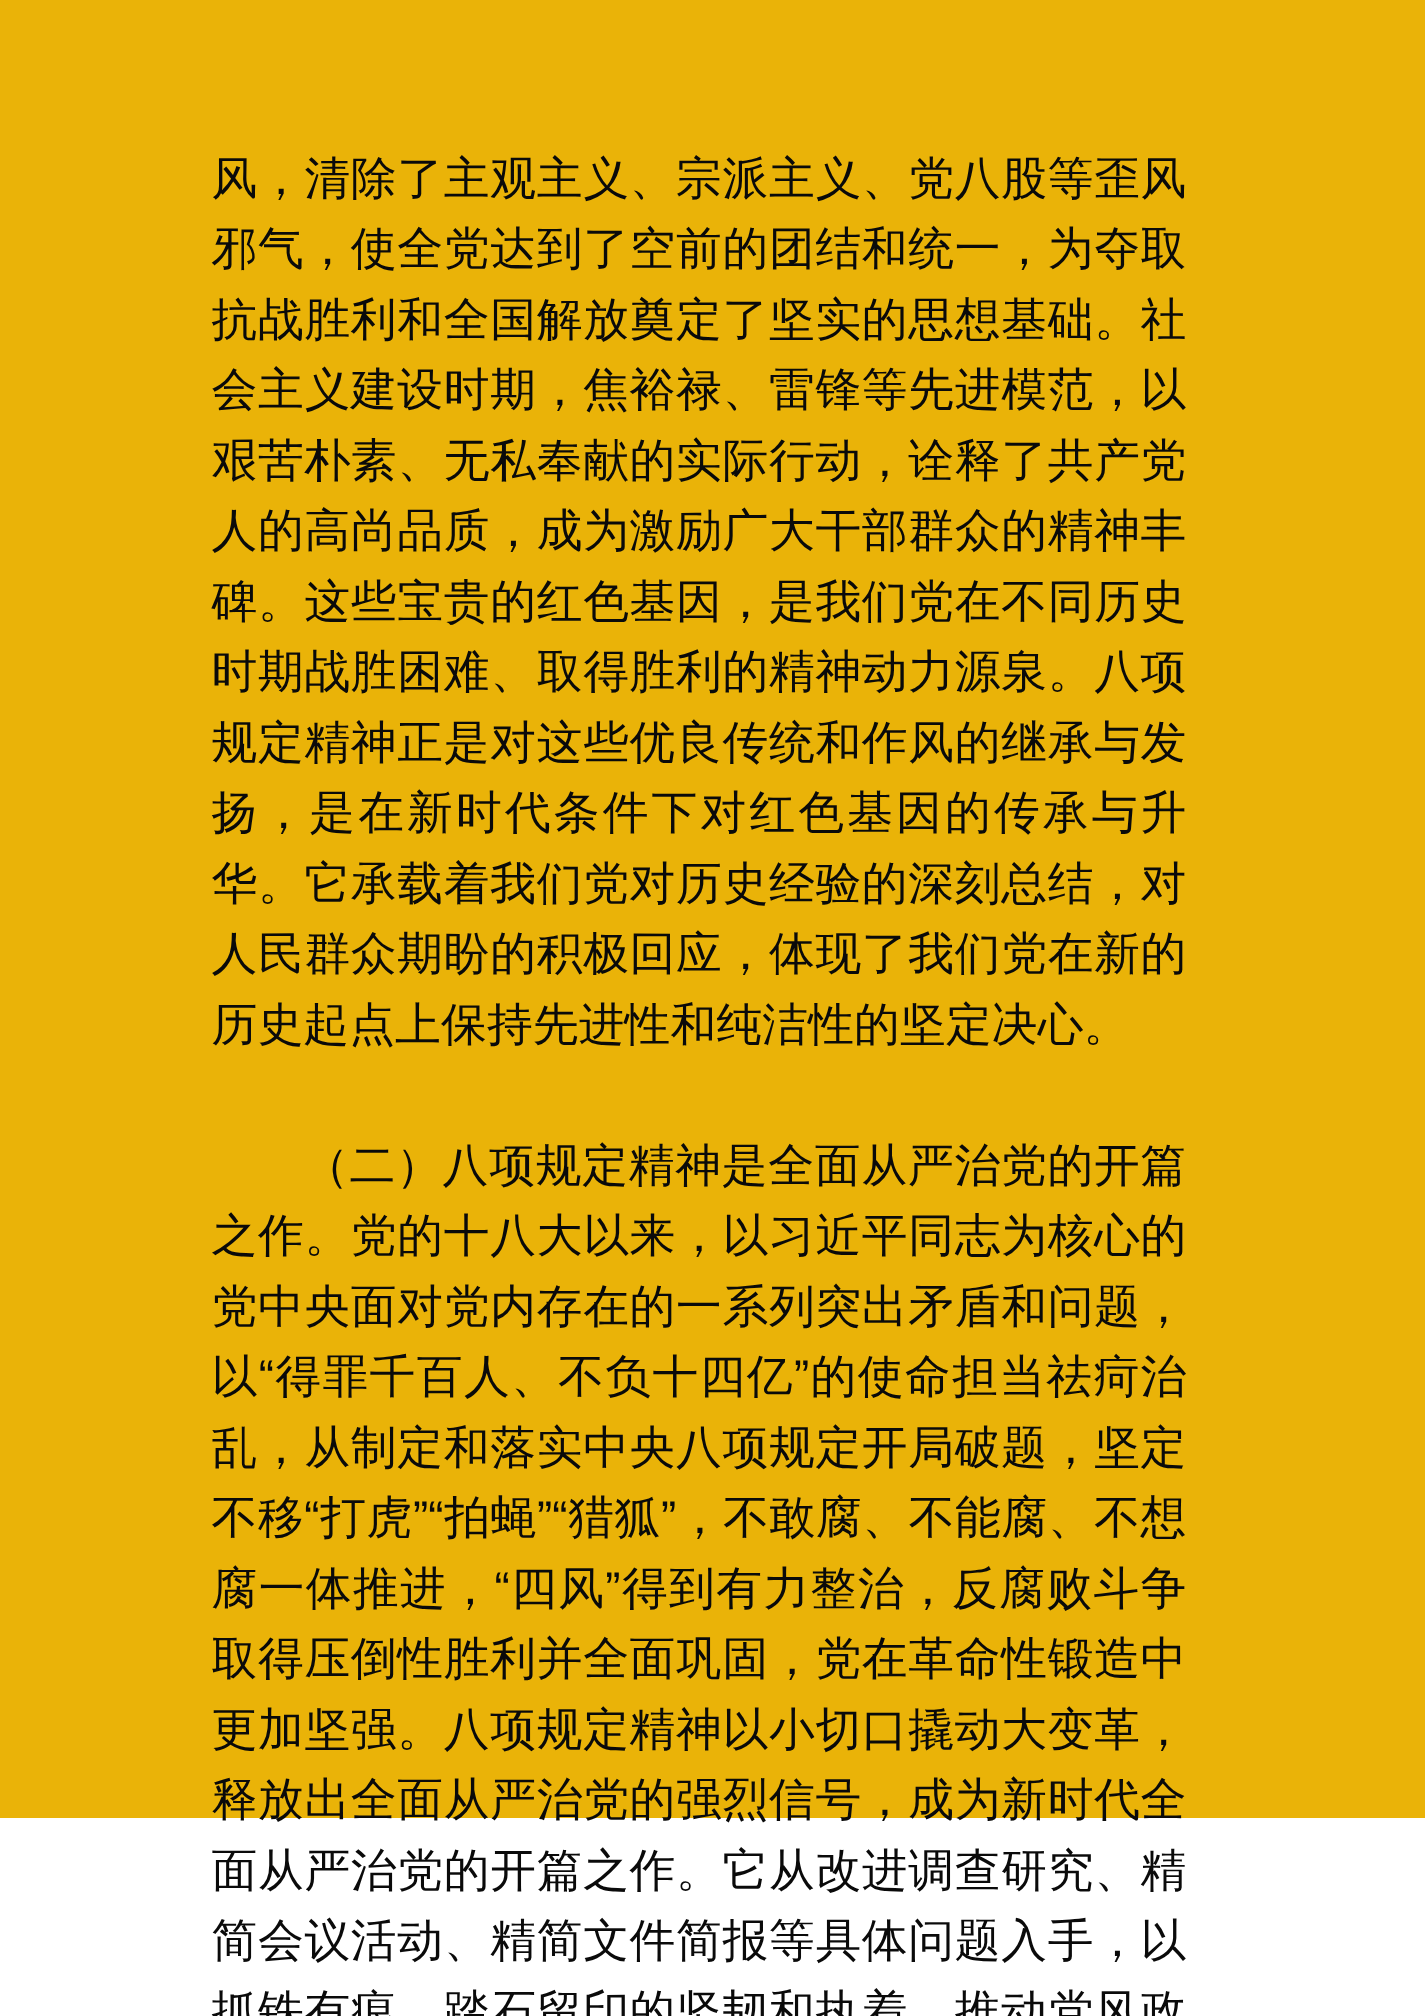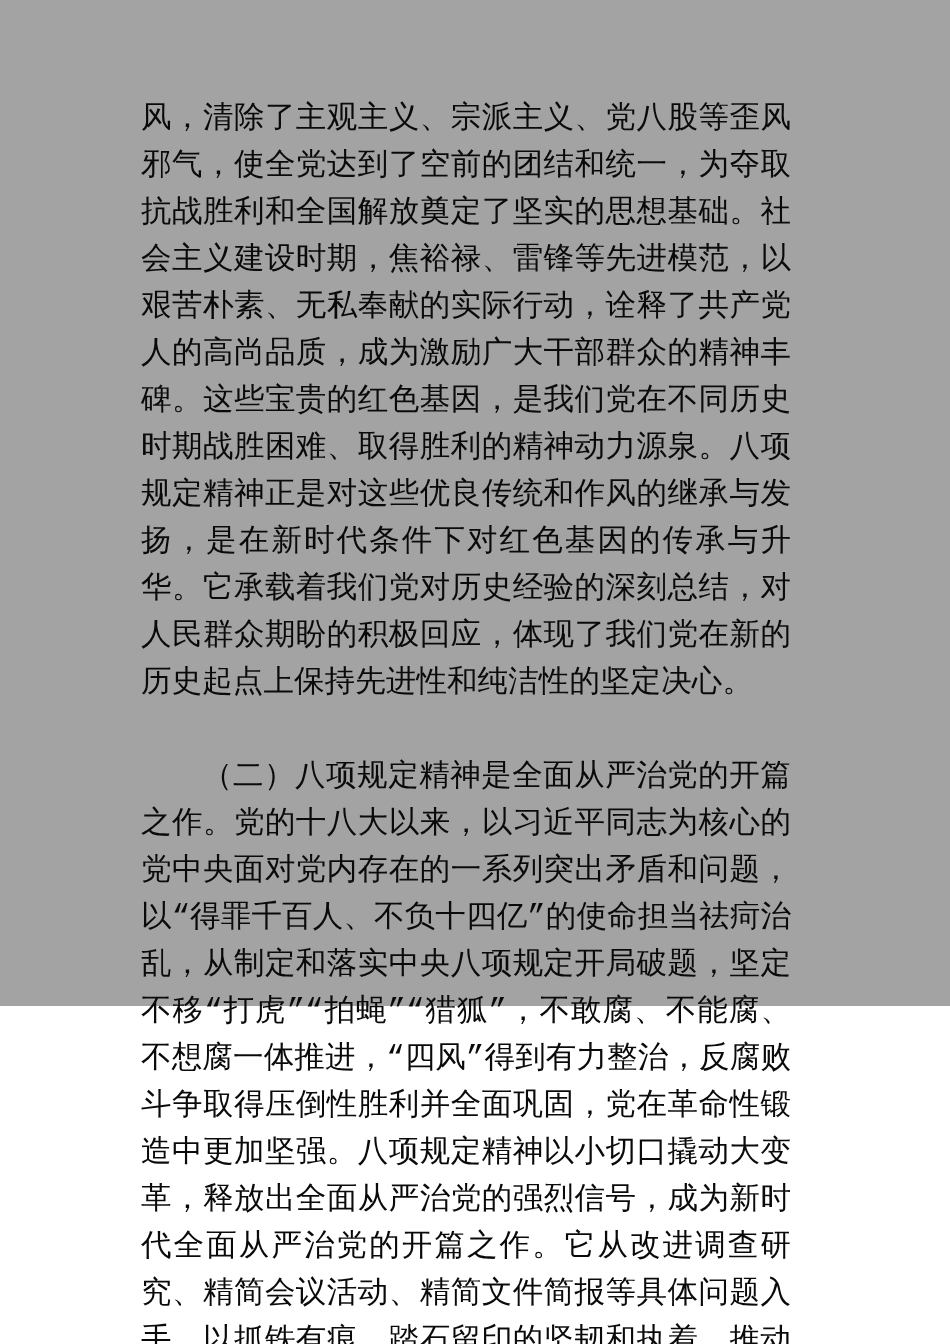--- a/index.html
+++ b/index.html
@@ -9,24 +9,23 @@
   }
   body {
     width: 950px;
     height: 1344px;
     overflow: hidden;
     font-family: "Liberation Sans", "DejaVu Sans", sans-serif;
   }
   #page {
     position: relative;
     width: 950px;
-    height: 1006px;
-    background: #a3a3a3;
+    height: 1212px;
+    background: #eab308;
     box-sizing: border-box;
-    font-family: Liberation Mono, monospace;
   }
   #doc-body {
     position: absolute;
     left: 141px;
     top: 96px;
     width: 650px;
   }
   .para {
     margin: 0;
     font-size: 30.5px;

